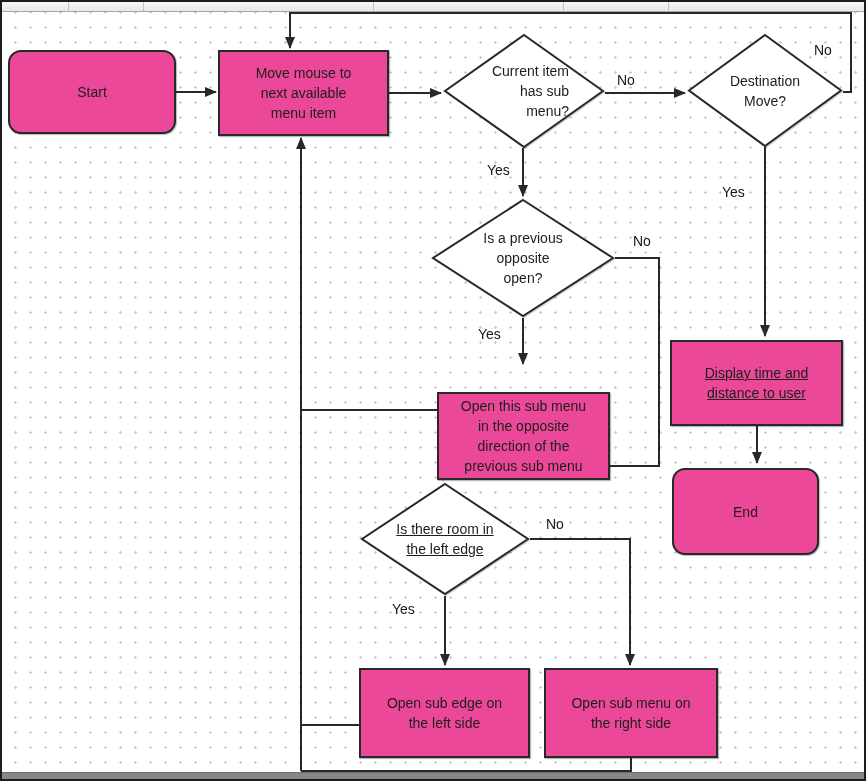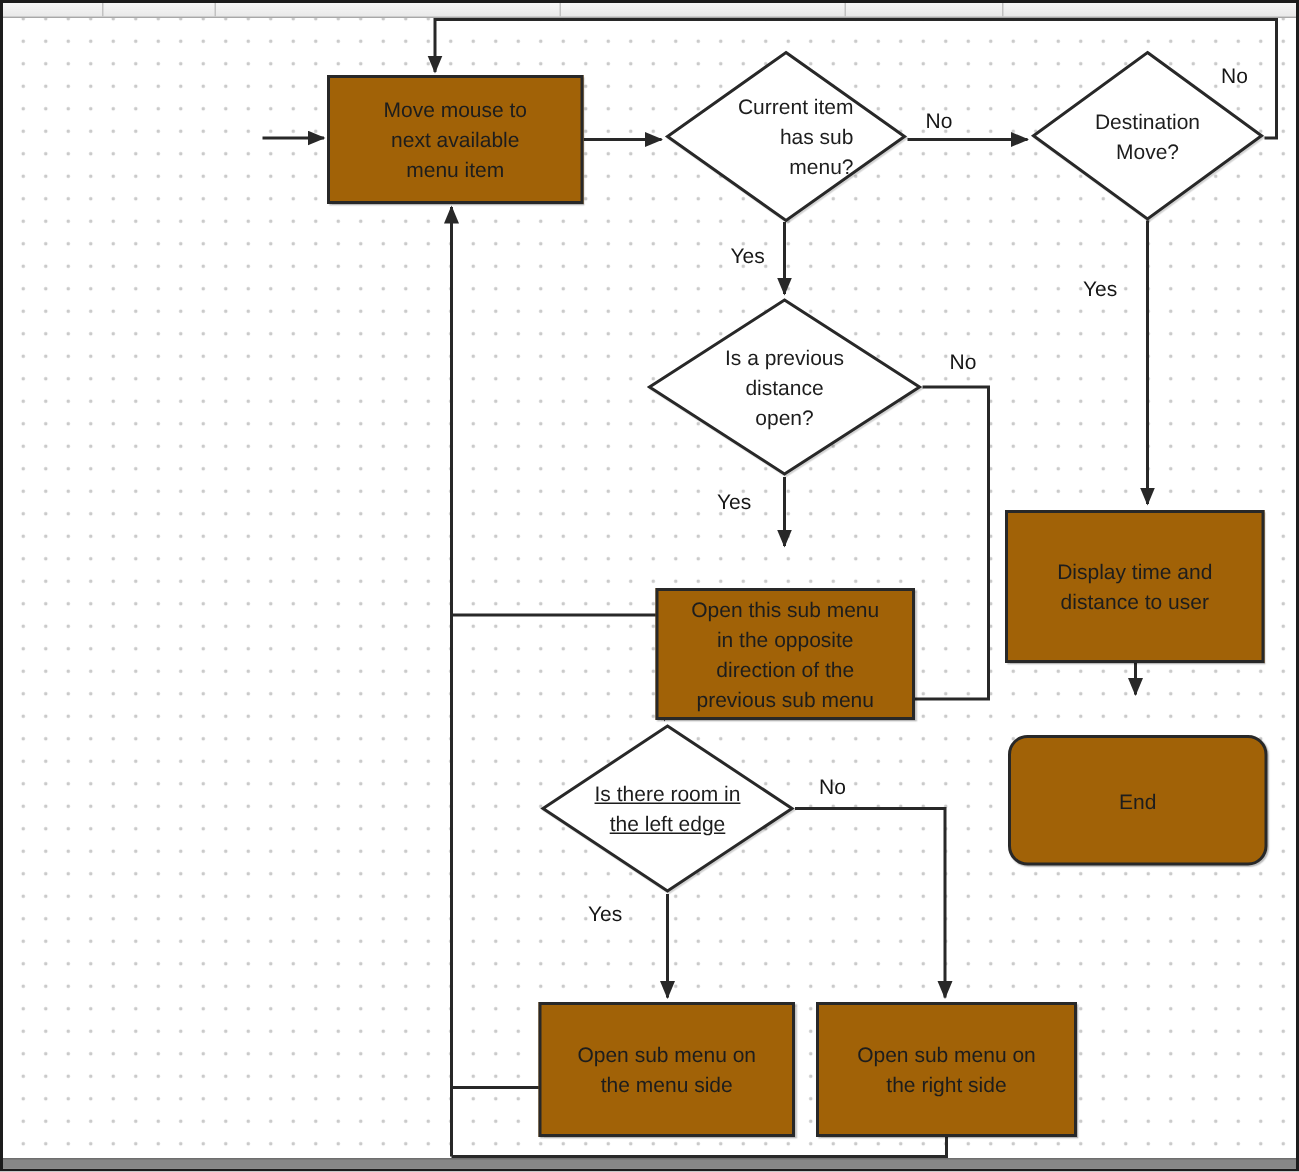--- a/index.html
+++ b/index.html
@@ -39,21 +39,21 @@
   svg.wires polyline{fill:none;stroke:#282828;stroke-width:2;}
   
   .node{
     position:absolute;
     display:flex;align-items:center;justify-content:center;
     text-align:center;
     font-size:14px;line-height:20px;
     box-sizing:border-box;
   }
   .rect{
-    background:#a16207;
+    background:#ec4899;
     border:2px solid #282828;
     box-shadow:1px 1px 1px rgba(0,0,0,0.28);
   }
   .rounded{border-radius:13px;}
   .diamond{background:transparent;border:none;box-shadow:none;}
   .diamond > svg{
     position:absolute;left:0;top:0;width:100%;height:100%;
     filter:drop-shadow(1px 1px 0 rgba(0,0,0,0.18));
   }
   .diamond polygon{fill:#ffffff;stroke:#282828;stroke-width:2;}
@@ -110,20 +110,23 @@
 
     <polyline points="358,723 299,723"></polyline>
 
     <polyline points="629,756 629,769 299,769"></polyline>
 
     <polyline points="763,145 763,334" marker-end="url(#arrow)"></polyline>
 
     <polyline points="755,424 755,461" marker-end="url(#arrow)"></polyline>
   </svg>
 
+  <div class="node rect rounded" style="left:6px;top:48px;width:168px;height:84px;">
+    <span class="nlabel">Start</span>
+  </div>
 
   <div class="node rect" style="left:216px;top:48px;width:171px;height:86px;">
     <span class="nlabel" style="max-width:112px">Move mouse to next available menu item</span>
   </div>
 
   <div class="node diamond" style="left:441px;top:31px;width:162px;height:116px;text-align:right;">
     <svg viewBox="0 0 162 116" preserveAspectRatio="none">
       <polygon points="81,2 160,58 81,114 2,58"></polygon>
     </svg>
     <span class="nlabel" style="max-width:90px">Current item has sub menu?</span>
@@ -133,44 +136,44 @@
     <svg viewBox="0 0 156 115" preserveAspectRatio="none">
       <polygon points="78,2 154,57.5 78,113 2,57.5"></polygon>
     </svg>
     <span class="nlabel" style="max-width:85px">Destination Move?</span>
   </div>
 
   <div class="node diamond" style="left:429px;top:196px;width:184px;height:120px;">
     <svg viewBox="0 0 184 120" preserveAspectRatio="none">
       <polygon points="92,2 182,60 92,118 2,60"></polygon>
     </svg>
-    <span class="nlabel" style="max-width:92px">Is a previous distance open?</span>
+    <span class="nlabel" style="max-width:92px">Is a previous opposite open?</span>
   </div>
 
   <div class="node rect" style="left:435px;top:366px;width:173px;height:88px;margin-top:24px;">
     <span class="nlabel" style="max-width:132px">Open this sub menu in the opposite direction of the previous sub menu</span>
   </div>
 
-  <div class="node rect" style="left:668px;top:338px;width:173px;height:102px;">
+  <div class="node rect" style="left:668px;top:338px;width:173px;height:86px;text-decoration:underline;">
     <span class="nlabel" style="max-width:118px">Display time and distance to user</span>
   </div>
 
-  <div class="node rect rounded" style="left:670px;top:488px;width:173px;height:87px;text-align:center;">
+  <div class="node rect rounded" style="left:670px;top:466px;width:147px;height:87px;text-align:center;">
     <span class="nlabel">End</span>
   </div>
 
   <div class="node diamond" style="left:358px;top:480px;width:170px;height:114px;text-decoration:underline;">
     <svg viewBox="0 0 170 114" preserveAspectRatio="none">
       <polygon points="85,2 168,57 85,112 2,57"></polygon>
     </svg>
     <span class="nlabel" style="max-width:100px">Is there room in the left edge</span>
   </div>
 
   <div class="node rect" style="left:357px;top:666px;width:171px;height:90px;">
-    <span class="nlabel" style="max-width:130px">Open sub menu on the menu side</span>
+    <span class="nlabel" style="max-width:130px">Open sub edge on the left side</span>
   </div>
 
   <div class="node rect" style="left:542px;top:666px;width:174px;height:90px;justify-content:center;">
     <span class="nlabel" style="max-width:130px">Open sub menu on the right side</span>
   </div>
 
   <div class="elabel" style="left:615px;top:70px;">No</div>
   <div class="elabel" style="left:812px;top:40px;">No</div>
   <div class="elabel" style="left:485px;top:160px;">Yes</div>
   <div class="elabel" style="left:720px;top:182px;">Yes</div>

